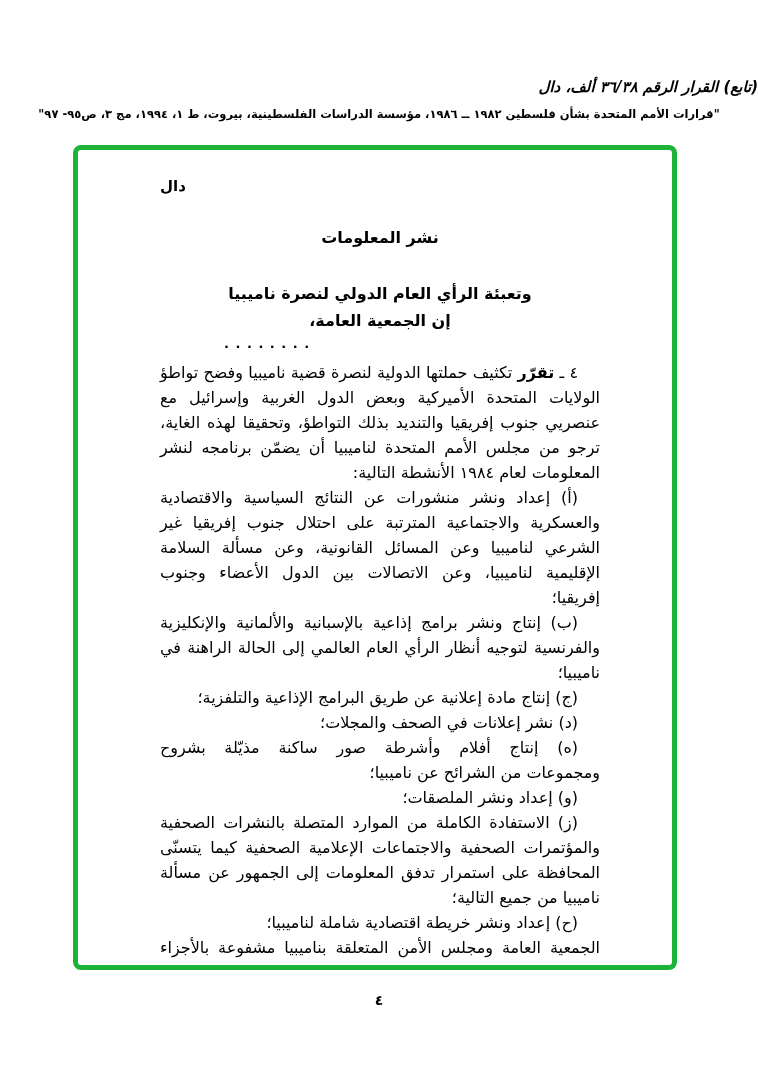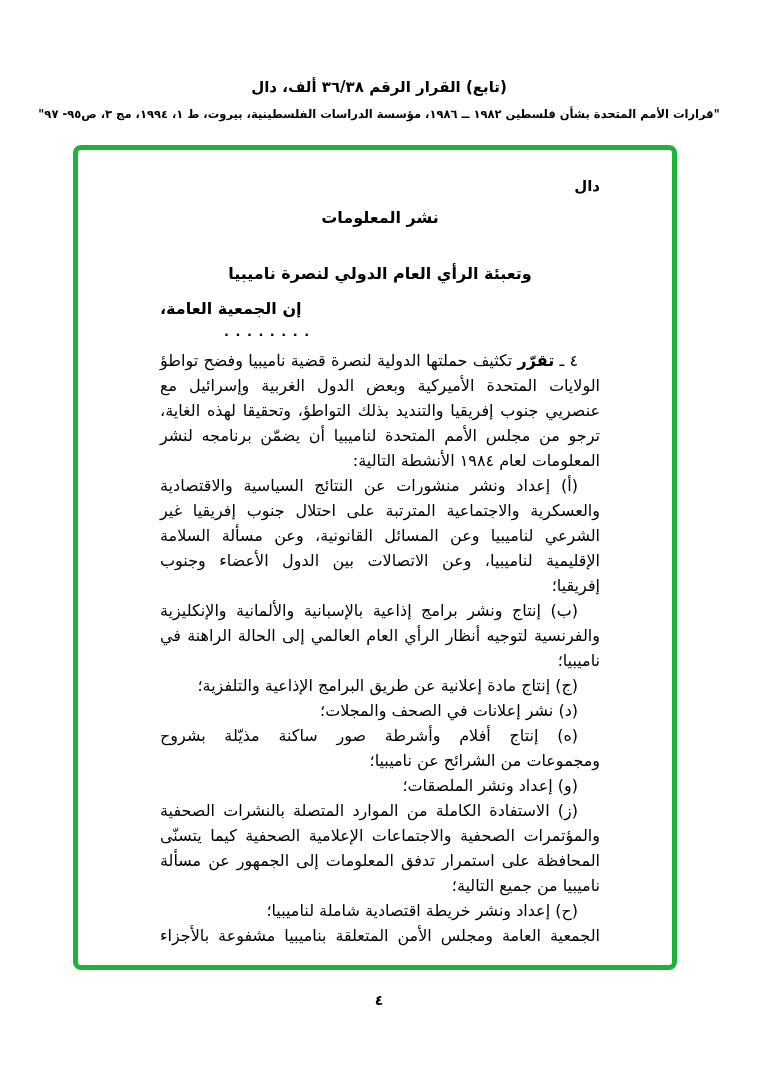--- a/index.html
+++ b/index.html
@@ -1,39 +1,39 @@
 <!DOCTYPE html>
 <html lang="ar"><head>
 <meta charset="utf-8">
 <style>
   html,body{margin:0;padding:0;}
   body{
     width:758px;height:1078px;position:relative;background:#ffffff;color:#000;
     font-family:"DejaVu Sans",sans-serif;overflow:hidden;
   }
   .hdr1{
-    position:absolute;top:78px;left:0;width:758px;text-align:center;
-    direction:rtl;font-weight:bold;font-size:15px;letter-spacing:.2px;
+    position:absolute;top:78px;left:0;width:758px;text-align:right;
+    direction:rtl;font-weight:bold;font-size:15px;letter-spacing:.2px;font-style:italic;
   }
   .hdr2{
     position:absolute;top:107px;left:0;width:758px;text-align:center;
     direction:rtl;font-weight:bold;font-size:11.5px;white-space:nowrap;
   }
   .greenbox{
     position:absolute;left:73px;top:145px;width:594px;height:815px;
     border:5px solid #1db339;border-radius:8px;background:#ffffff;
   }
   .content{
     position:absolute;top:0;left:82px;width:440px;direction:rtl;
     font-size:16px;line-height:25px;text-align:right;
   }
-  .sec{ text-align:right;font-weight:bold;font-size:15px;margin-top:24px; }
-  .t1 { text-align:center;font-weight:bold;margin-top:6px; }
+  .sec{ text-align:left;font-weight:bold;font-size:15px;margin-top:24px; }
+  .t1 { text-align:center;font-weight:bold;margin-top:26px; }
   .t2 { text-align:center;font-weight:bold;margin-top:31px; }
-  .salut{ text-align:left;font-weight:bold;margin-top:10px; }
+  .salut{ text-align:center;font-weight:bold;margin-top:2px; }
   .dots{ text-align:right;padding-left:64px;text-align-last:left;
          font-weight:bold;font-size:13px;letter-spacing:1px;line-height:22px;}
   .paras{ margin-top:5px; }
   .para{ margin:0;padding:0; }
   .line{ text-align:justify;text-align-last:justify;text-justify:inter-word; }
   .line.r{ text-align:right;text-align-last:right; }
   .line.ind{ padding-right:22px; }
   .b{ font-weight:bold; }
   .pageno{
     position:absolute;top:992px;left:0;width:758px;text-align:center;

